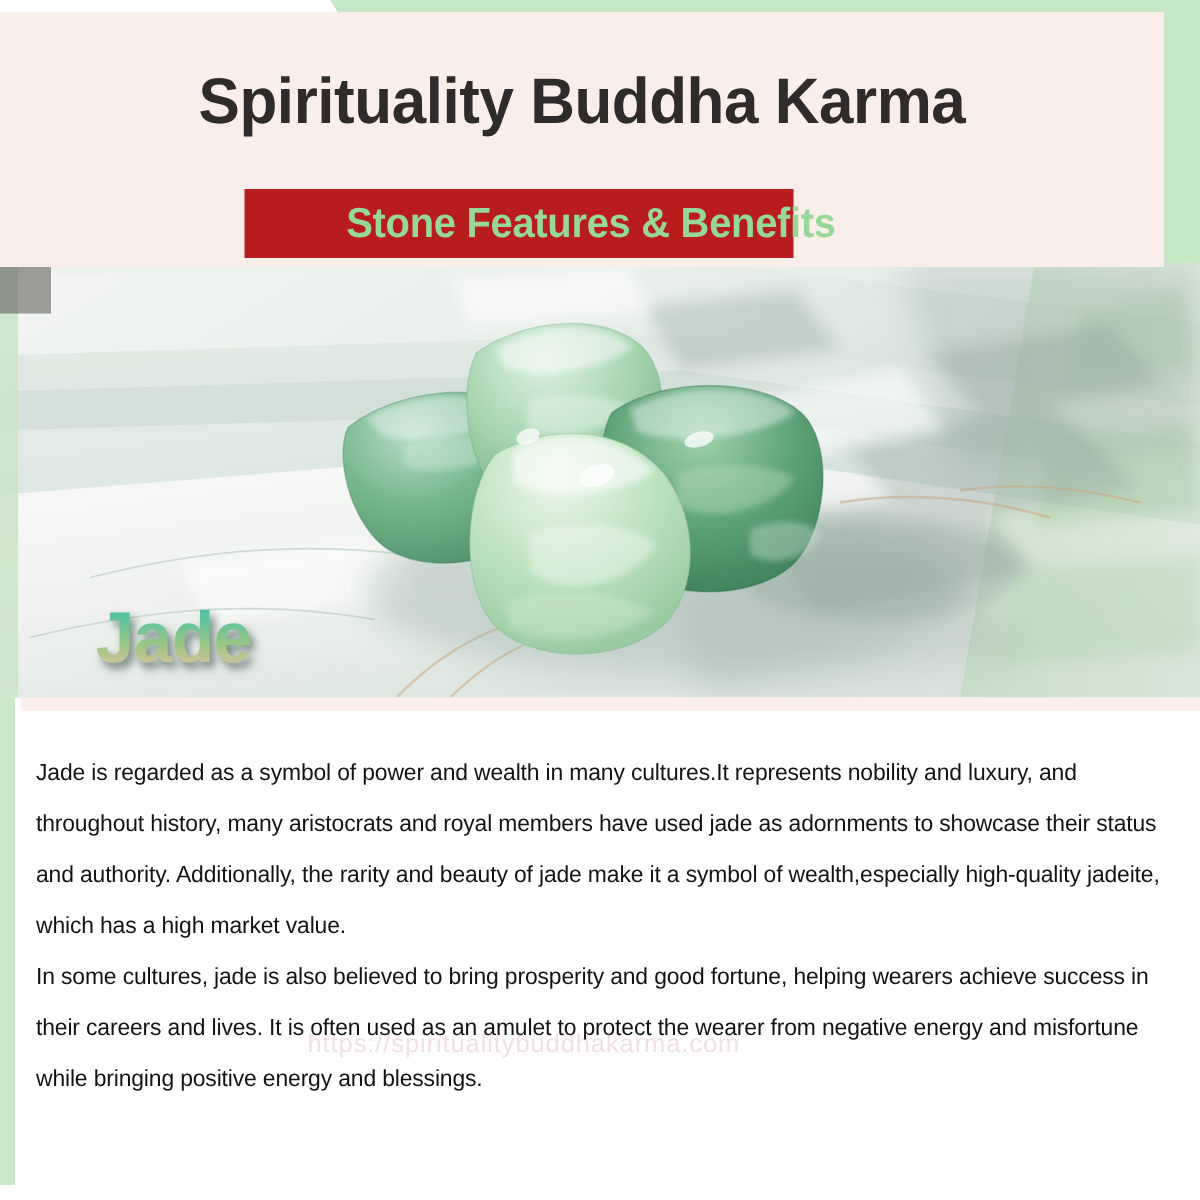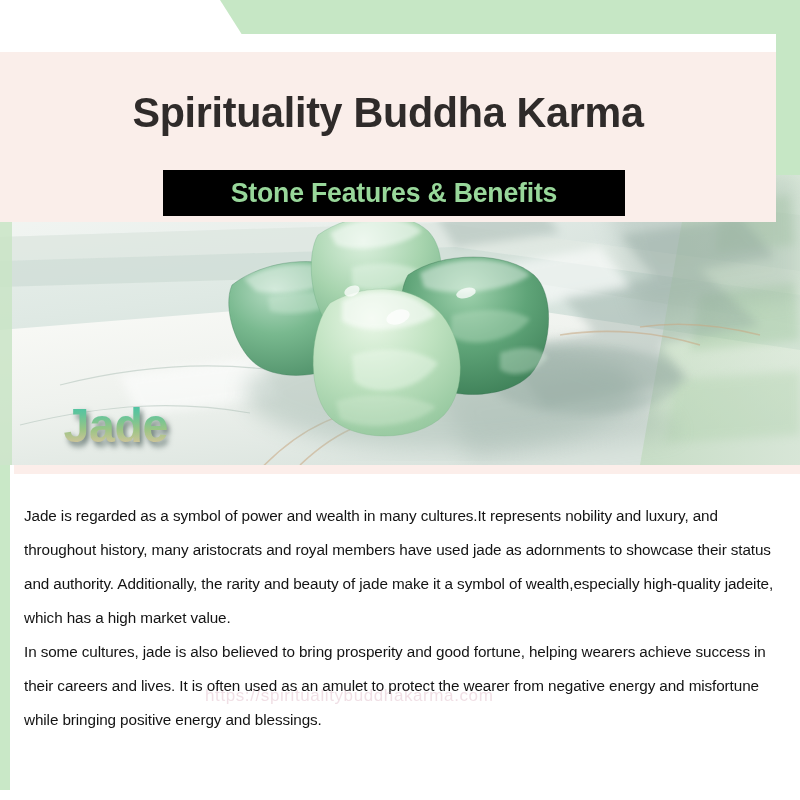--- a/index.html
+++ b/index.html
@@ -33,41 +33,40 @@
     background:#c6e7c5;
   }
 
   
   .header {
     position:absolute;
     left:0; top:8px;
     width:776px; height:170px;
     background:#faeeea;
     z-index:2;
-    margin-top:44px;
   }
 
   .header-title {
     position:absolute;
     left:0; top:36px;
     width:776px;
     text-align:center;
     font-size:43px;
     font-weight:bold;
     color:#2f2b2a;
     letter-spacing:-0.3px;
     font-family:"Liberation Sans", sans-serif;
     transform:scaleX(0.96);
   }
 
   .subtitle-band {
     position:absolute;
     left:163px; top:118px;
-    width:462px; height:46px;
-    background:#000000;
+    width:366px; height:46px;
+    background:#b91c1c;
   }
   .subtitle-text {
     position:absolute;
     left:0; top:0;
     width:462px; height:46px;
     line-height:46px;
     text-align:center;
     font-size:28px;
     font-weight:bold;
     color:#98d79a;

